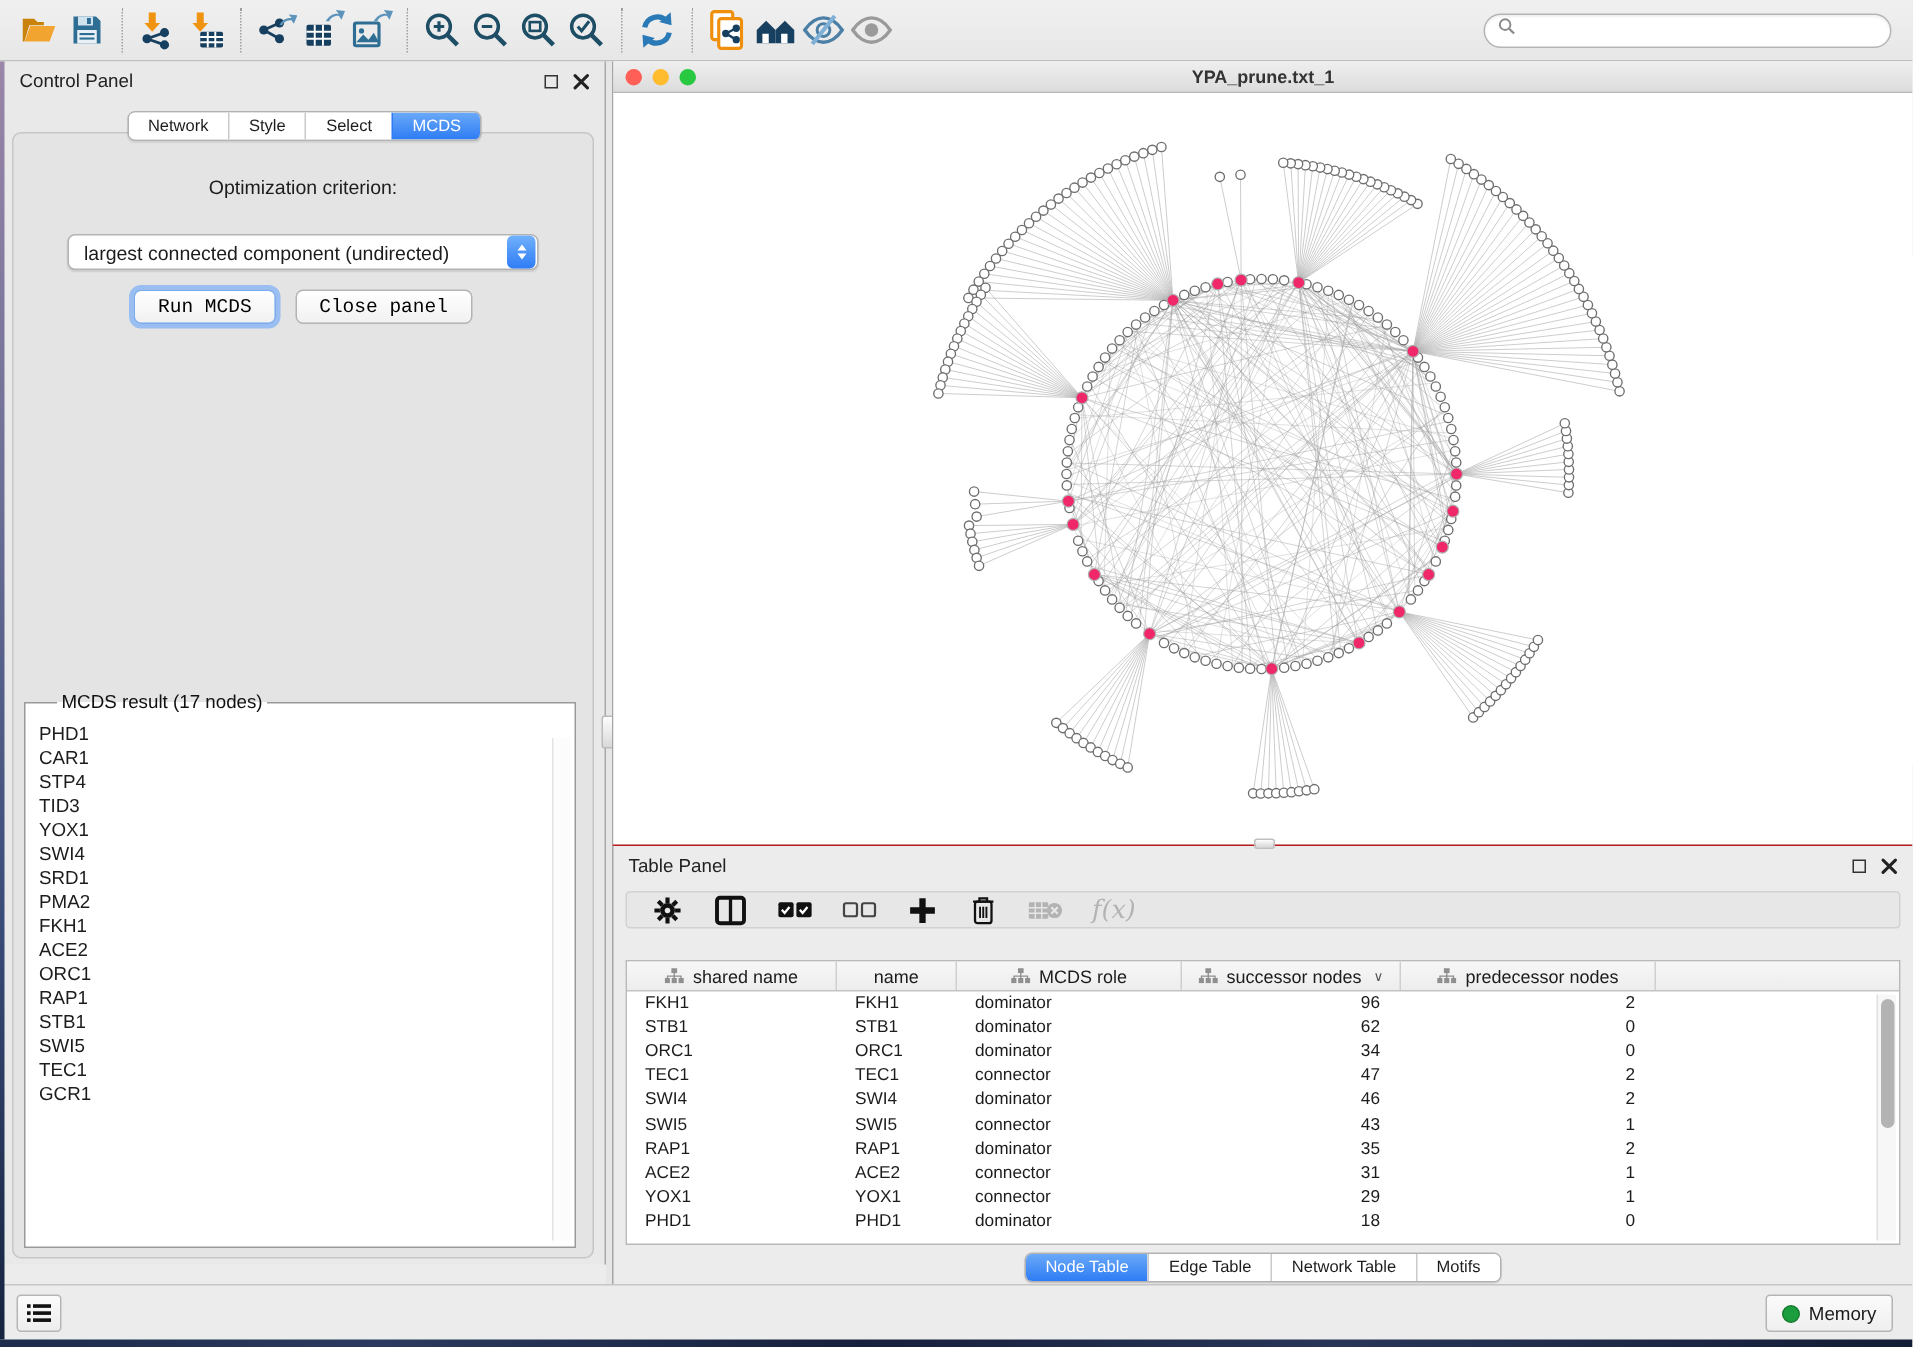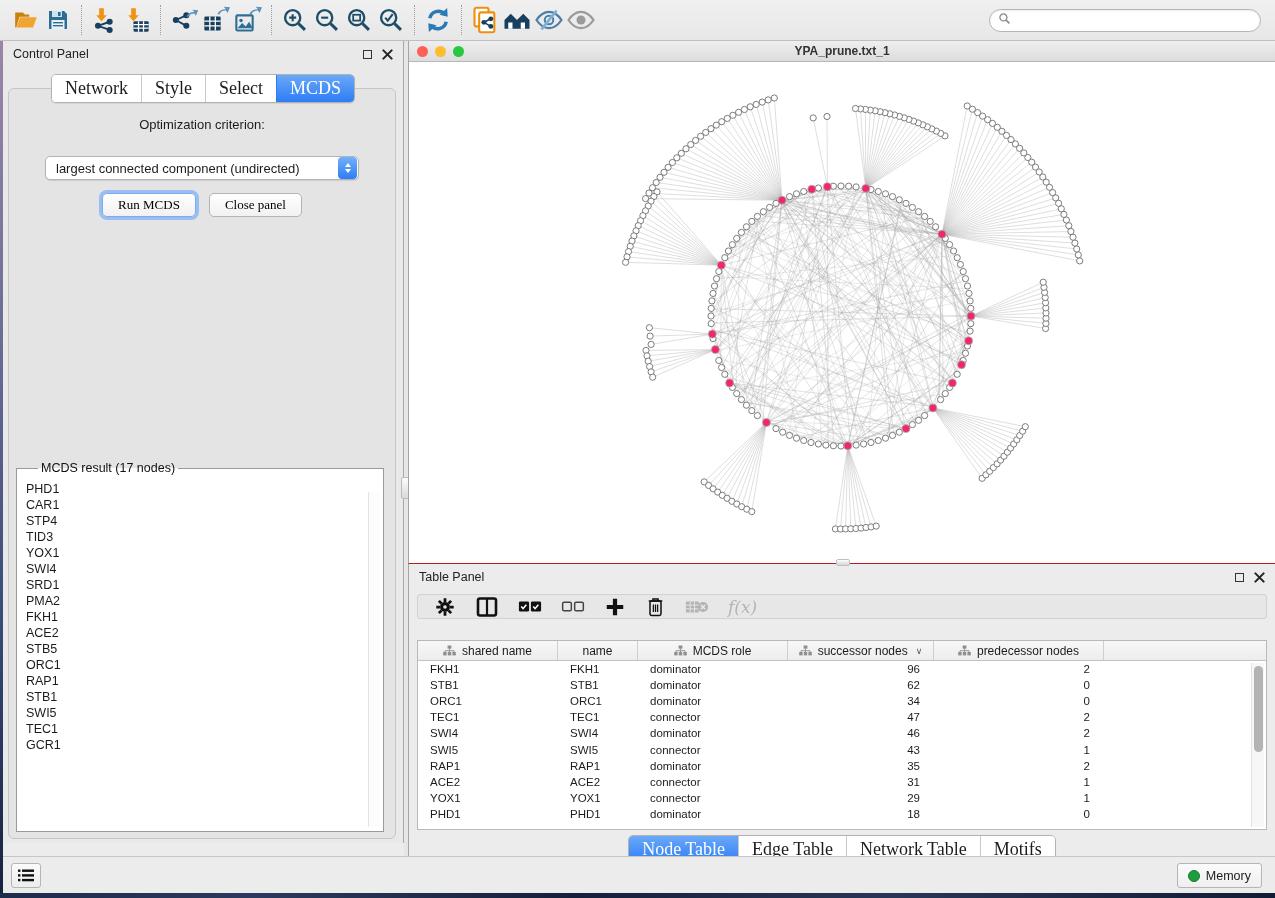--- a/index.html
+++ b/index.html
@@ -31,38 +31,38 @@
 
   
   #control-panel { position:absolute; left:3px; top:41px; width:401px; height:802px;
     background:#e9e9e9; border-right:1px solid #a9a9a9; }
   .panel-header { height:26px; display:flex; align-items:center; padding:0 10px;
     font-size:12.5px; color:#222; }
   .panel-header .hdr-icons { margin-left:auto; display:flex; gap:10px; align-items:center; }
   .float-box { width:9px; height:9px; border:1.5px solid #333; display:inline-block; }
   .seg { display:inline-flex; border:1px solid #b2b2b2; border-radius:5px; overflow:hidden;
     background:#fff; box-shadow:0 1px 1px rgba(0,0,0,.08); }
-  .seg .seg-btn { border:0; background:#fff; padding:3px 13px; font-size:18px;
-    font-family:Liberation Serif, serif; border-left:1px solid #c9c9c9; color:#1c1c1c; cursor:default; }
+  .seg .seg-btn { border:0; background:#fff; padding:3px 13px; font-size:11px;
+    font-family:Liberation Sans, sans-serif; border-left:1px solid #c9c9c9; color:#1c1c1c; cursor:default; }
   .seg .seg-btn:first-child { border-left:0; }
   .seg .seg-btn.active { background:linear-gradient(#6aa9f8,#2e7cf5); color:#fff; border-left-color:#2e7cf5; }
   #cp-tabs-row { text-align:center; margin-top:7px; position:relative; z-index:2; }
   #cp-content { position:absolute; left:5px; right:7px; top:47px; height:751px;
     background:#e4e4e4; border:1px solid #c6c6c6; border-radius:6px; }
   #opt-label { text-align:center; margin-top:28px; font-size:13px; }
   #criterion-select { width:314px; height:24px; margin:24px auto 0; background:#fff;
     border:1px solid #b4b4b4; border-radius:5px; display:flex; align-items:center;
     padding-left:10px; font-size:13px; box-shadow:0 1px 1px rgba(0,0,0,.1); }
   #criterion-select .stepper { margin-left:auto; width:19px; height:22px; border-radius:4px;
     background:linear-gradient(#71b1fb,#2f7cf6); display:flex; flex-direction:column;
     align-items:center; justify-content:center; gap:2px; margin-right:1px; }
   .tri-up { width:0; height:0; border-left:3.5px solid transparent; border-right:3.5px solid transparent; border-bottom:4.5px solid #fff; }
   .tri-down { width:0; height:0; border-left:3.5px solid transparent; border-right:3.5px solid transparent; border-top:4.5px solid #fff; }
   #cp-buttons { display:flex; justify-content:center; gap:13px; margin-top:13px; }
-  .mac-btn { font-family:Liberation Serif, serif; font-size:13px; padding:3px 15px; border:1px solid #b4b4b4;
+  .mac-btn { font-family:Liberation Mono, monospace; font-size:13px; padding:3px 15px; border:1px solid #b4b4b4;
     border-radius:5px; background:linear-gradient(#ffffff,#f1f1f1); cursor:default; }
   .mac-btn.focused { box-shadow:0 0 0 3px rgba(105,165,250,.6); border-color:#7aabf0; }
   #mcds-fieldset { position:absolute; left:7px; right:11px; top:372px; bottom:6px;
     border:1px solid #9a9a9a; background:#fff; padding:4px 0 0 0; }
   #mcds-fieldset legend { font-size:12.5px; padding:0 3px; margin-left:21px; color:#111; }
   #mcds-list { list-style:none; padding:2px 0 0 9px; font-size:12.5px; line-height:16px;
     height:calc(100% - 8px); overflow:hidden; }
   #mcds-scroll { position:absolute; right:3px; top:17px; bottom:4px; width:12px;
     background:#fcfcfc; border-left:1px solid #e4e4e4; }
 
@@ -307,21 +307,20 @@
           <li>PHD1</li>
           <li>CAR1</li>
           <li>STP4</li>
           <li>TID3</li>
           <li>YOX1</li>
           <li>SWI4</li>
           <li>SRD1</li>
           <li>PMA2</li>
           <li>FKH1</li>
           <li>ACE2</li>
-          <li>STB5</li>
           <li>ORC1</li>
           <li>RAP1</li>
           <li>STB1</li>
           <li>SWI5</li>
           <li>TEC1</li>
           <li>GCR1</li>
         </ul>
       <div id="mcds-scroll"></div>
     </fieldset>
   </div>

